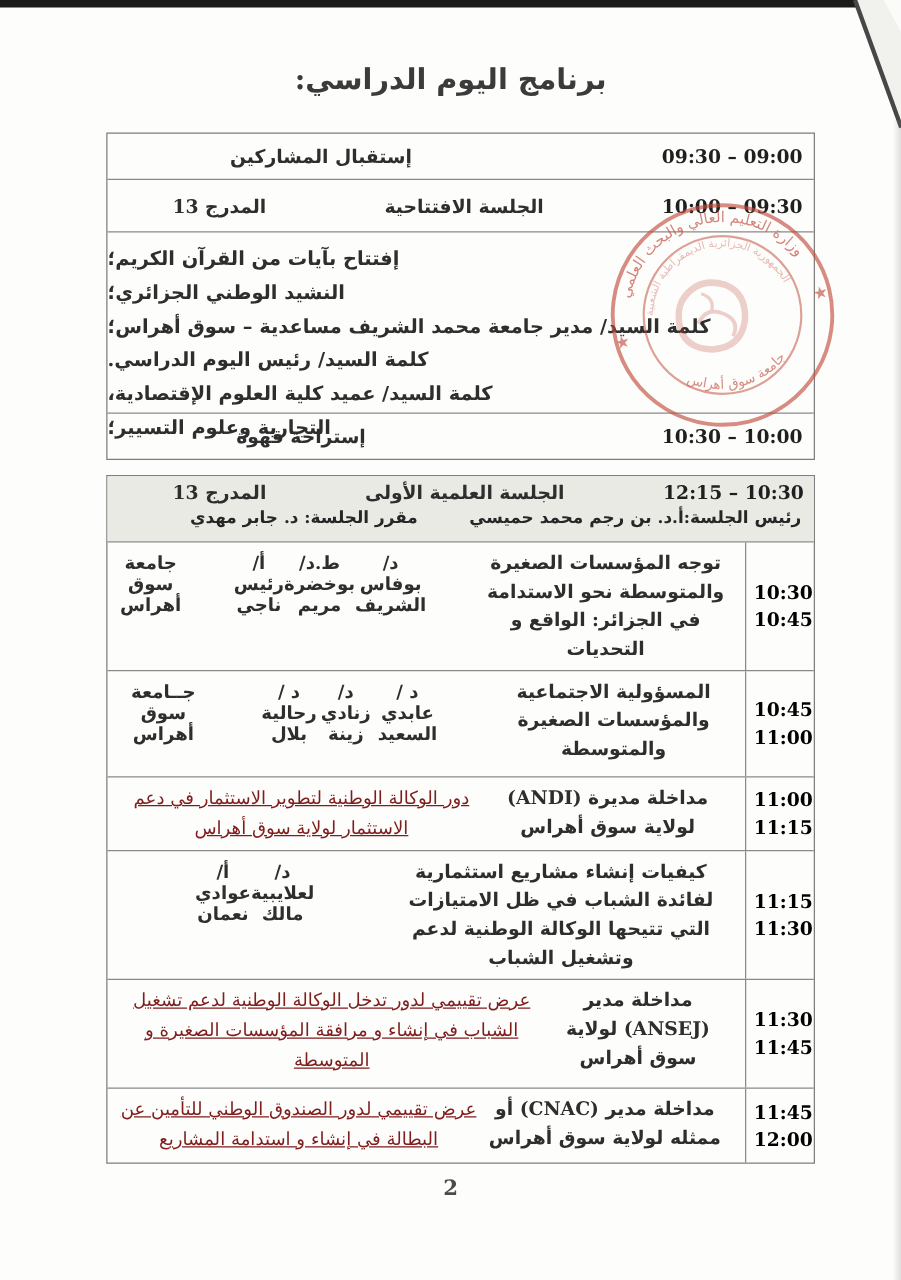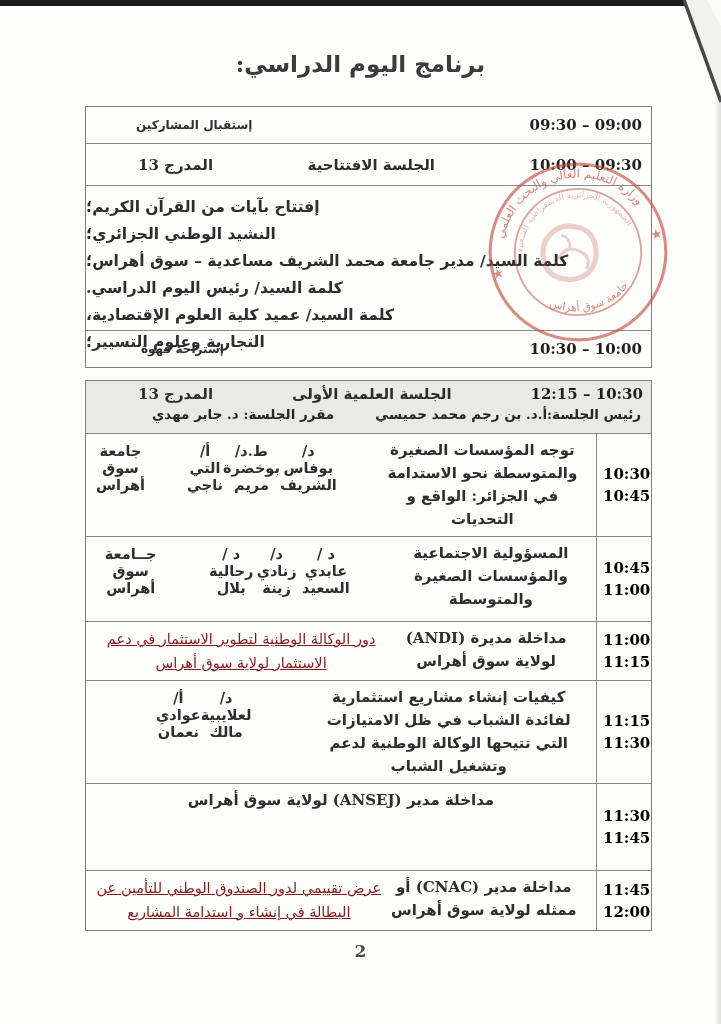--- a/index.html
+++ b/index.html
@@ -27,21 +27,21 @@
   .t1{top:106px;}
   .t2{top:380px;}
 
   .trow{display:flex;align-items:center;justify-content:space-between;
     border-top:1.6px solid #8a8a8a;box-sizing:border-box;}
   .t1 .trow:first-child{border-top:none;}
   .r1{height:36px;padding:0 9px 0 50px;}
   .r2{height:42px;padding:0 9px 0 52px;font-weight:700;}
   .r4{height:37px;padding:0 9px 0 55px;}
   .time{font-weight:700;font-size:15px;white-space:nowrap;color:#1f1f1f;}
-  .lbl{font-size:12px;font-weight:600;}
+  .lbl{font-size:15px;font-weight:600;margin-left:48px;}
   .loc{font-size:15px;font-weight:700;}
   .ctr{font-size:15px;font-weight:700;}
 
   .opening{border-top:1.6px solid #8a8a8a;height:145px;padding-top:7px;box-sizing:border-box;}
   .ol{font-size:15.5px;line-height:27px;text-align:left;direction:rtl;font-weight:600;}
   .ol:nth-child(1){padding-right:212px;}
   .ol:nth-child(2){padding-right:288px;}
   .ol:nth-child(3){padding-right:55px;font-weight:700;}
   .ol:nth-child(4){padding-right:53px;font-weight:700;}
   .ol:nth-child(5){padding-right:222px;font-weight:700;}
@@ -164,21 +164,21 @@
     <div class="srow">
       <div class="tcell">
         <span>10:30</span>
         <span>10:45</span>
       </div>
       <div class="ccell">
         <div class="stitle">توجه المؤسسات الصغيرة والمتوسطة نحو الاستدامة في الجزائر: الواقع و التحديات</div>
         <div class="speakers">
           <span>د/ بوفاس الشريف</span>
           <span>ط.د/بوخضرة مريم</span>
-          <span>أ/ التي ناجي</span>
+          <span>أ/ رئيس ناجي</span>
         </div>
         <div class="aff">جامعة سوق أهراس</div>
       </div>
     </div>
 
     <div class="srow">
       <div class="tcell">
         <span>10:45</span>
         <span>11:00</span>
       </div>
@@ -218,20 +218,21 @@
       </div>
     </div>
 
     <div class="srow">
       <div class="tcell">
         <span>11:30</span>
         <span>11:45</span>
       </div>
       <div class="ccell">
         <div class="stitle">مداخلة مدير (ANSEJ) لولاية سوق أهراس</div>
+        <div class="ssub">عرض تقييمي لدور تدخل الوكالة الوطنية لدعم تشغيل الشباب في إنشاء و مرافقة المؤسسات الصغيرة و المتوسطة</div>
       </div>
     </div>
 
     <div class="srow">
       <div class="tcell">
         <span>11:45</span>
         <span>12:00</span>
       </div>
       <div class="ccell">
         <div class="stitle">مداخلة مدير (CNAC) أو ممثله لولاية سوق أهراس</div>

